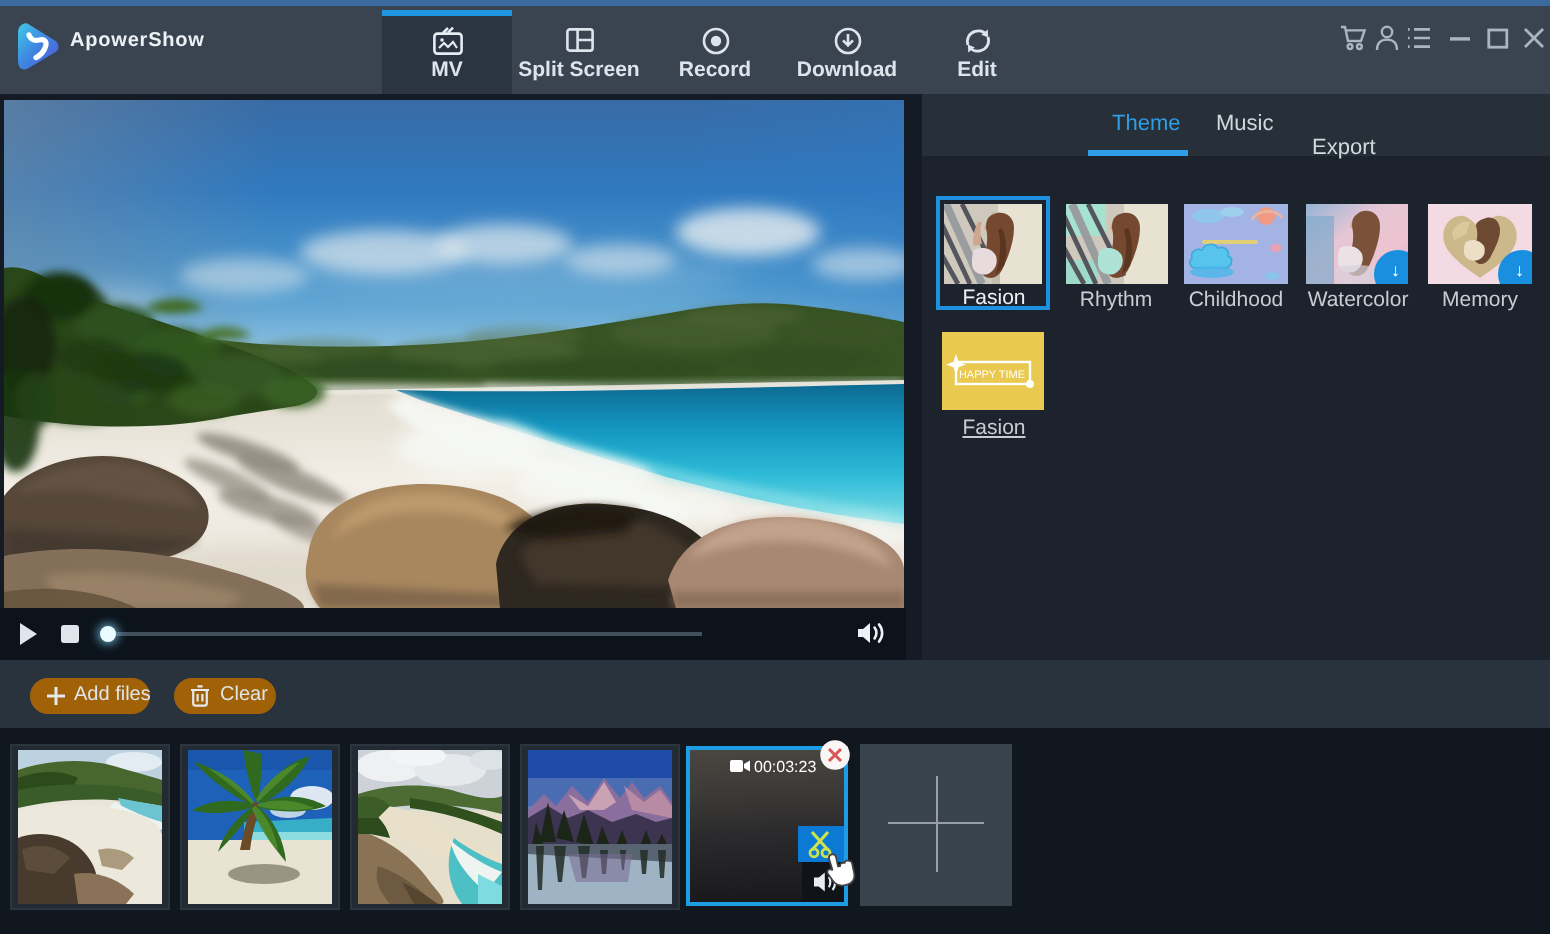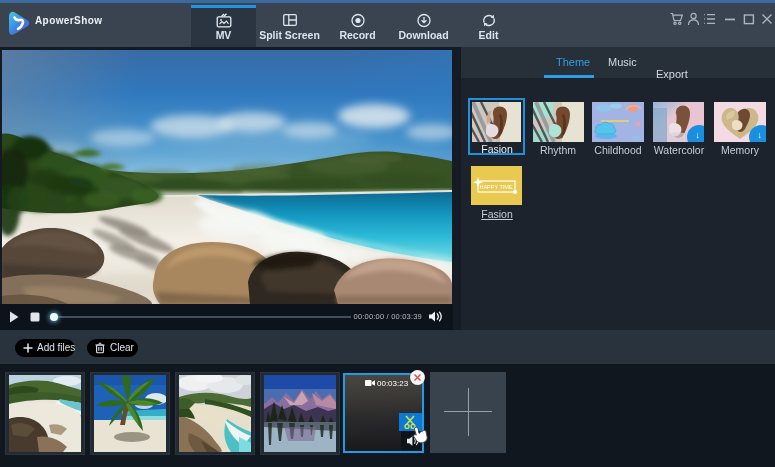--- a/index.html
+++ b/index.html
@@ -19,21 +19,21 @@
   .winic{top:12px;color:#a9b5c0;}
   
   #video{left:2px;top:50px;width:450px;height:254px;background:#000;}
   
   #playbar{left:0;top:304px;width:453px;height:26px;background:#0c131b;}
   #ptime{left:340px;top:0;width:82px;height:26px;line-height:26px;font-size:7.5px;color:#b4bec8;text-align:right;letter-spacing:.2px;white-space:nowrap;}
   #pline{left:58px;top:12px;width:293px;height:1.5px;background:#42505d;}
   #pdot{left:50px;top:9px;width:8px;height:8px;border-radius:50%;background:#eafcff;box-shadow:0 0 4px 1.5px rgba(130,220,255,.6);}
   
   #midband{left:0;top:330px;width:775px;height:34px;background:#29333e;}
-  .mbtn{position:absolute;top:339px;height:18px;border-radius:9px;background:#000000;
+  .mbtn{position:absolute;top:339px;height:18px;border-radius:9px;background:#a16207;
         color:#dfe5eb;font-size:10px;line-height:18px;}
   
   #strip{left:0;top:364px;width:775px;height:103px;background:#10171f;}
   .ftile{position:absolute;top:8px;width:80px;height:83px;background:#222a34;border:1px solid #2c343e;box-sizing:border-box;}
   .ftile svg{position:absolute;left:3px;top:2px;}
   
   #rpanel{left:461px;top:47px;width:314px;height:283px;background:#1c232c;}
   #rtabs{left:0;top:0;width:314px;height:31px;background:#272f39;}
   .rtab{position:absolute;top:0;height:31px;line-height:31px;font-size:11px;color:#d3d9de;}
   #runder{left:83px;top:28px;width:50px;height:3px;background:#2e9fe6;}
@@ -276,21 +276,20 @@
 
   <div class="abs" id="playbar">
     <svg class="abs" style="left:9px;top:7px" width="10" height="12" viewBox="0 0 10 12">
         <path d="M1 0.5 L9.5 6 L1 11.5 Z" fill="#dfe5ea"></path>
       </svg>
     <svg class="abs" style="left:30px;top:8px" width="10" height="10" viewBox="0 0 10 10">
         <rect x="0.5" y="0.5" width="9" height="9" rx="1.5" fill="#dfe5ea"></rect>
       </svg>
     <div class="abs" id="pline"></div>
     <div class="abs" id="pdot"></div>
-    <div class="abs" id="ptime">00:00:00 / 00:03:39</div>
     <svg class="abs" style="left:428px;top:6px" width="15" height="13" viewBox="0 0 15 13">
       <path d="M1 4.5 L3.5 4.5 L7 1.5 L7 11.5 L3.5 8.5 L1 8.5 Z" fill="#eef2f6"></path>
       <path d="M9.3 3.8 C10.5 5.3 10.5 7.7 9.3 9.2 M11.5 2.2 C13.6 4.8 13.6 8.2 11.5 10.8" stroke="#eef2f6" fill="none" stroke-width="1.3" stroke-linecap="round"></path>
     </svg>
   </div>
 
   <div class="abs" id="midband"></div>
   <div class="mbtn" style="left:15px;width:60px;">
     <svg style="position:absolute;left:8px;top:4px" width="10" height="10" viewBox="0 0 10 10">
         <path d="M5 0.5 L5 9.5 M0.5 5 L9.5 5" stroke="#e3e9ef" stroke-width="1.5"></path>

